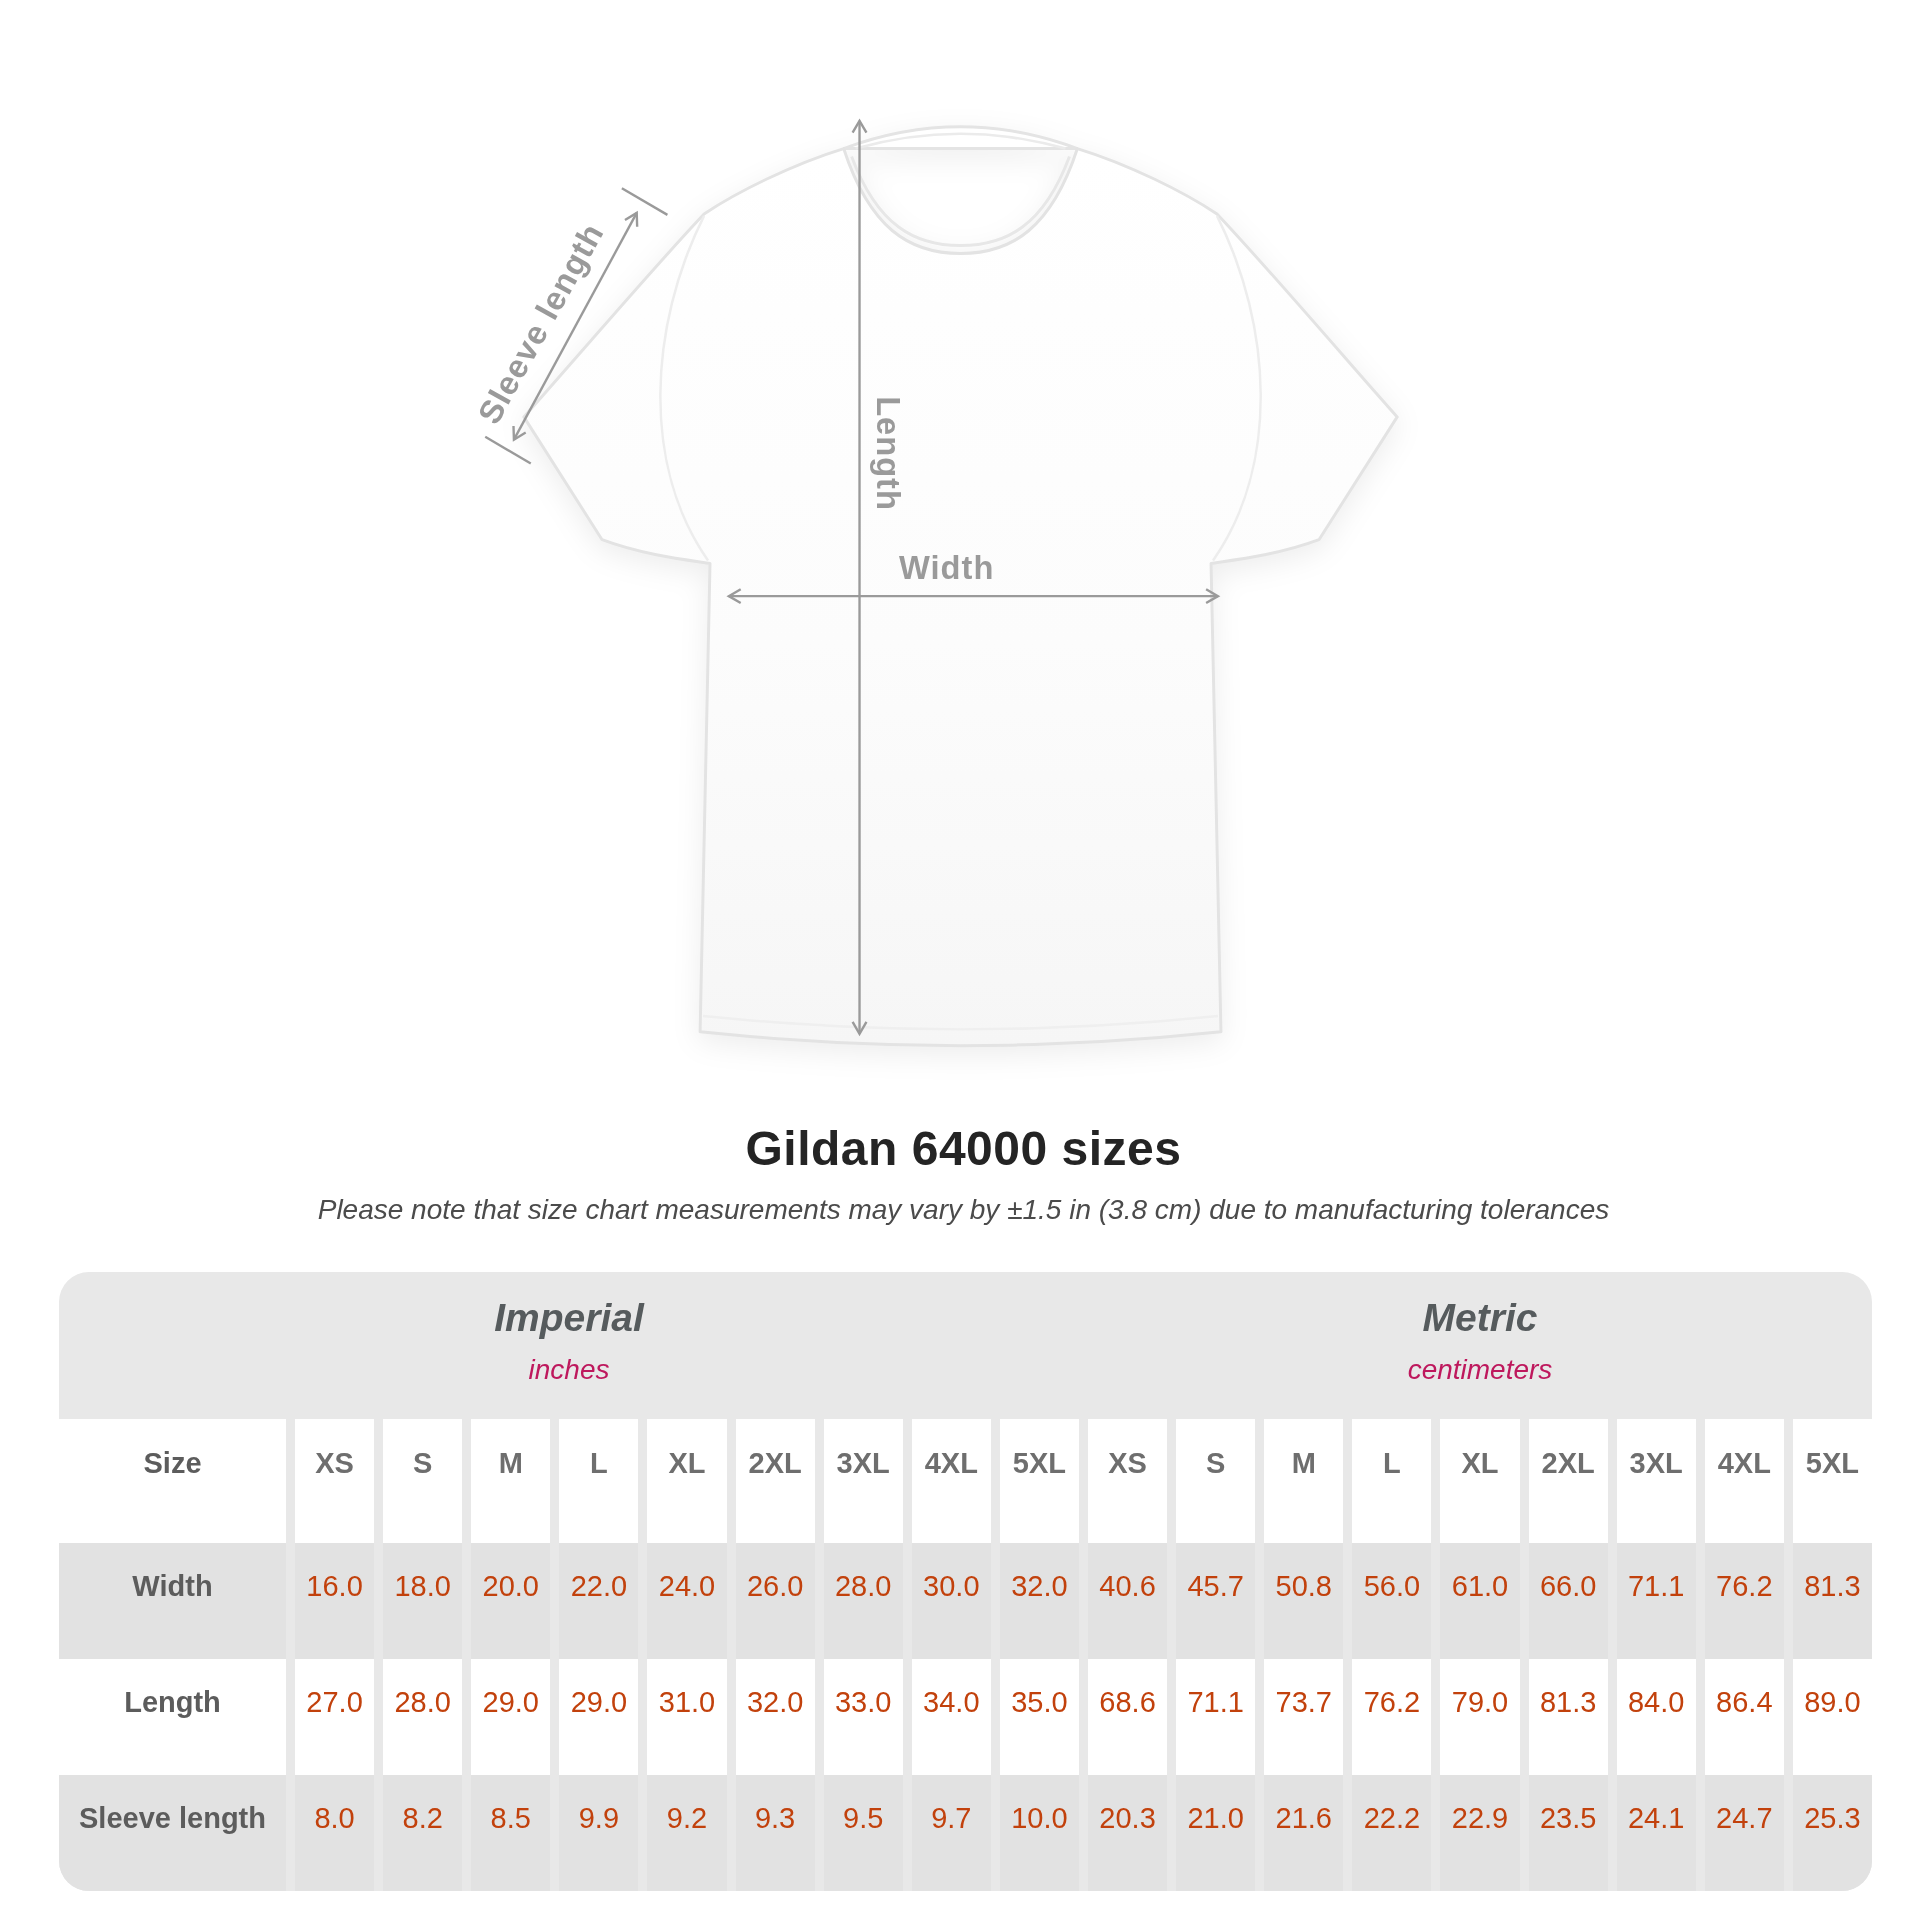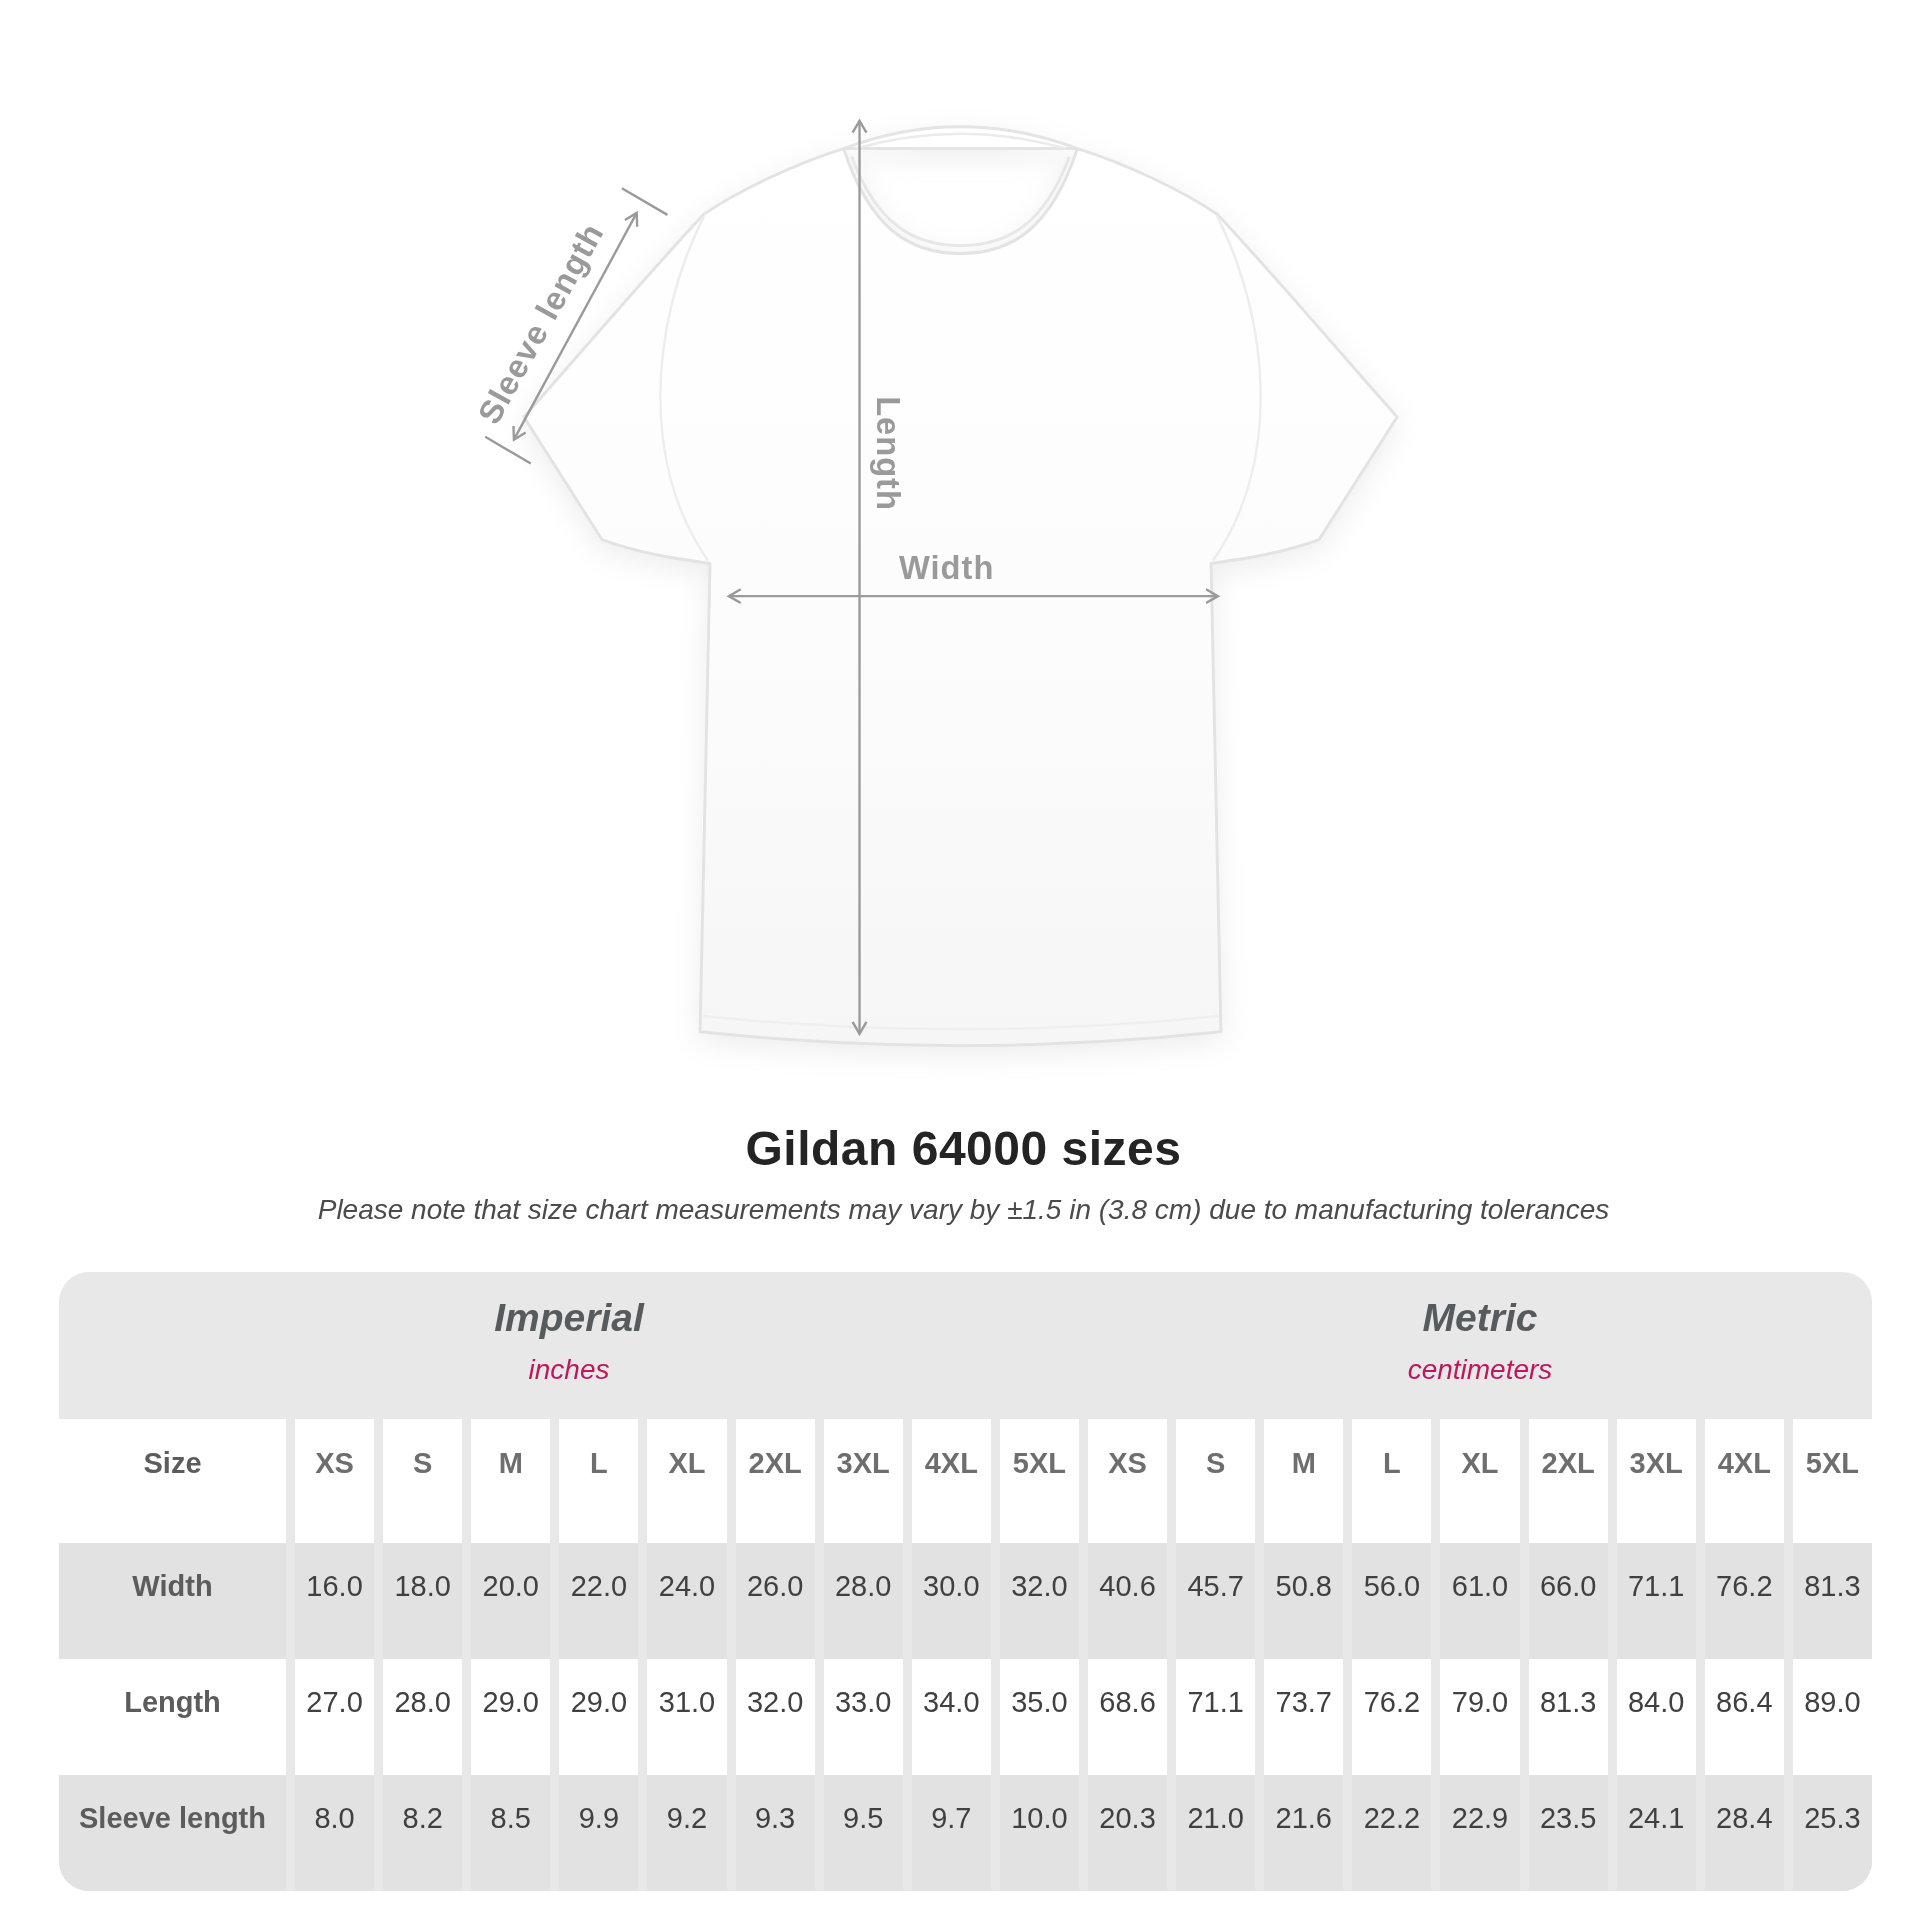--- a/index.html
+++ b/index.html
@@ -31,21 +31,21 @@
     column-gap:9px;row-gap:0;
   }
   .group{display:flex;flex-direction:column;align-items:center;padding-top:24px;row-gap:14px;}
   .group-imperial{grid-column:1 / span 10;}
   .group-metric{grid-column:11 / span 9;}
   .g-label{font-size:39px;font-weight:bold;font-style:italic;color:#565b5d;}
   .g-sub{font-size:28px;font-style:italic;color:#be185d;}
   .cell{display:flex;justify-content:center;align-items:flex-start;padding-top:27px;font-size:29px;}
   .hdr{padding-top:28px;font-weight:bold;color:#6e6e6e;}
   .lbl{font-weight:bold;color:#5c5c5c;}
-  .val{color:#404040;}
+  .val{color:#c2410c;}
   .row-white{background:#ffffff;}
   .row-gray{background:#e2e2e2;}
 </style>
 </head>
 <body>
 
 <div class="page">
 
   <svg class="figure-svg" viewBox="0 0 1946 1130" aria-hidden="true">
     <defs>
@@ -181,19 +181,19 @@
         <div class="cell val row-gray">9.5</div>
         <div class="cell val row-gray">9.7</div>
         <div class="cell val row-gray">10.0</div>
         <div class="cell val row-gray">20.3</div>
         <div class="cell val row-gray">21.0</div>
         <div class="cell val row-gray">21.6</div>
         <div class="cell val row-gray">22.2</div>
         <div class="cell val row-gray">22.9</div>
         <div class="cell val row-gray">23.5</div>
         <div class="cell val row-gray">24.1</div>
-        <div class="cell val row-gray">28.4</div>
+        <div class="cell val row-gray">24.7</div>
         <div class="cell val row-gray">25.3</div>
       </div>
   </div>
 
 </div>
 
 
 </body></html>

